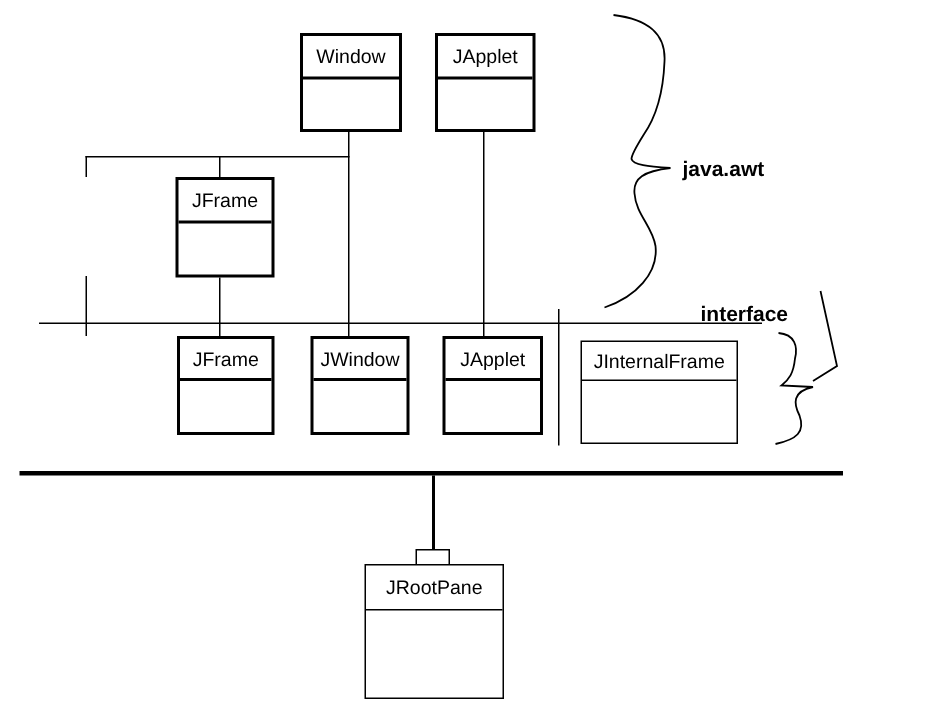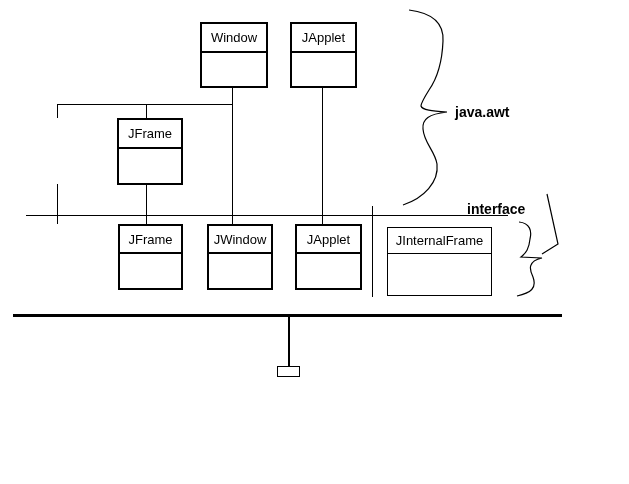--- a/index.html
+++ b/index.html
@@ -58,17 +58,20 @@
   </div>
   <div class="cbox" style="left:207px;top:224px;width:66px;height:66px">
     <div class="ttl" style="height:28px">JWindow</div>
   </div>
   <div class="cbox" style="left:295px;top:224px;width:67px;height:66px">
     <div class="ttl" style="height:28px">JApplet</div>
   </div>
   <div class="cbox thin" style="left:387px;top:227px;width:105px;height:69px">
     <div class="ttl" style="height:26px">JInternalFrame</div>
   </div>
+  <div class="cbox thin" style="left:243px;top:376px;width:93px;height:90px">
+    <div class="ttl" style="height:30px">JRootPane</div>
+  </div>
 
   <div class="note" style="left:455px;top:104px">java.awt</div>
   <div class="note" style="left:467px;top:201px">interface</div>
 
 </div>
 
 </body></html>

